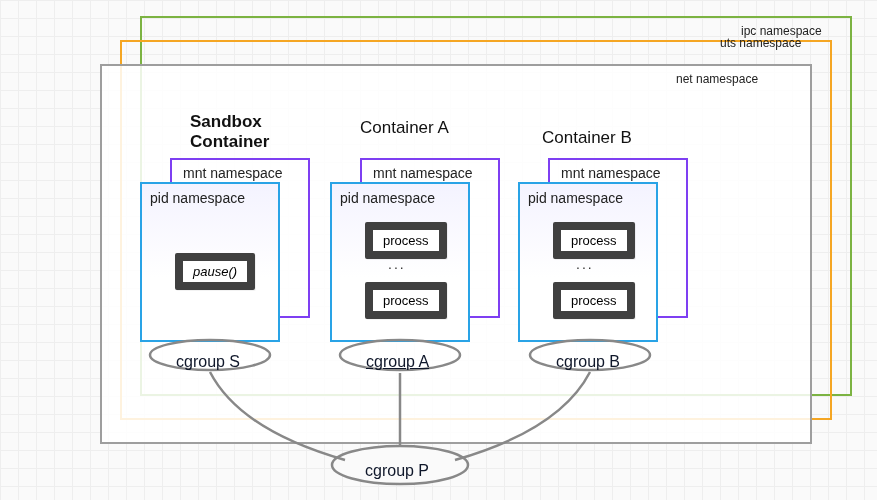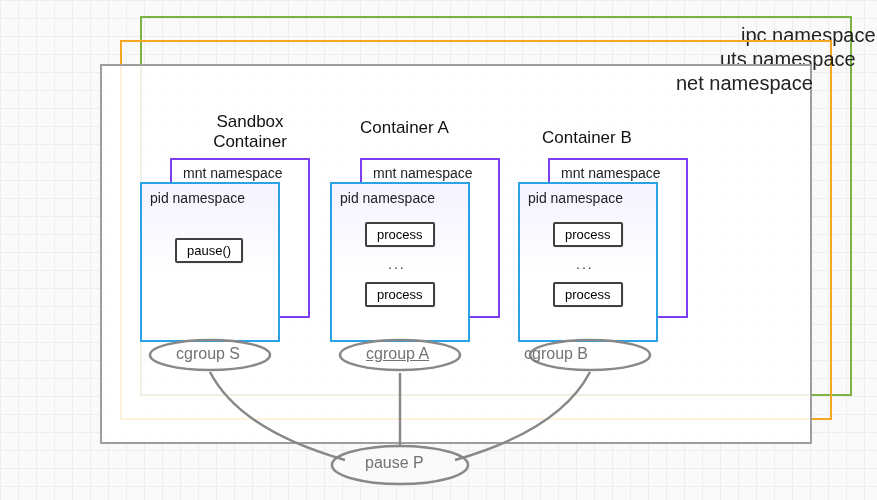--- a/index.html
+++ b/index.html
@@ -15,36 +15,36 @@
     position: relative;
     overflow: hidden;
   }
   .box {
     position: absolute;
     border: 2.5px solid;
     background: rgba(255,255,255,0.6);
   }
   .label {
     position: absolute;
-    font-size: 20px;
+    font-size: 12px;
     color: #222;
     white-space: nowrap;
   }
   .title {
     position: absolute;
     font-size: 17px;
     color: #111;
     text-align: right;
     white-space: nowrap;
   }
   .pid-inner {
     background: linear-gradient(#f4f3ff 0%, #ffffff 60%);
   }
   .proc-box {
-    border: 2px solid #404040;
+    border: 8px solid #404040;
     background: #fff;
     font-size: 13px;
     text-align: center;
     padding: 3px 10px;
     position: absolute;
     border-radius: 2px;
     box-shadow: 1px 1px 0 rgba(0,0,0,0.05);
   }
   .dots {
     position: absolute;
@@ -52,50 +52,51 @@
     letter-spacing: 2px;
     color: #333;
   }
   .ellipse-svg {
     position: absolute;
     overflow: visible;
   }
   .cgroup-text {
     position: absolute;
     font-size: 16px;
-    color: #737373;
+    color: #0f172a;
     white-space: nowrap;
+    margin-top: 8px;
   }
   .link-svg {
     position: absolute;
     left: 0; top: 0;
     width: 877px; height: 500px;
     pointer-events: none;
   }
 </style>
 </head>
 <body>
 
 <div class="box" style="left:140px; top:16px; width:712px; height:380px; border-color:#7cb342; background:transparent;"></div>
 <span class="label" style="left:741px; top:24px;">ipc namespace</span>
 
 <div class="box" style="left:120px; top:40px; width:712px; height:380px; border-color:#f5a623; background:transparent;"></div>
-<span class="label" style="left:720px; top:48px;">uts namespace</span>
+<span class="label" style="left:720px; top:36px;">uts namespace</span>
 
 <div class="box" style="left:100px; top:64px; width:712px; height:380px; border-color:#9e9e9e; background:rgba(255,255,255,0.85);"></div>
 <span class="label" style="left:676px; top:72px;">net namespace</span>
 
-<span class="title" style="left:190px; top:112px; width:120px; text-align:center; line-height:1.15;">
+<span class="title" style="left:190px; top:112px; width:120px; text-align:left; line-height:1.15;font-weight:bold;">
   <span>Sandbox<br>Container</span>
 </span>
 <div class="box" style="left:170px; top:158px; width:140px; height:160px; border-color:#7e3ff2;"></div>
 <span class="label" style="left:183px; top:165px; font-size:14px;">mnt namespace</span>
 <div class="box pid-inner" style="left:140px; top:182px; width:140px; height:160px; border-color:#29a3e6;"></div>
 <span class="label" style="left:150px; top:190px; font-size:14px;">pid namespace</span>
-<div class="proc-box" style="left:175px; top:238px;">pause()</div>
+<div class="proc-box" style="left:175px; top:253px;font-style:italic;">pause()</div>
 
 <span class="title" style="left:360px; top:118px;">Container A</span>
 <div class="box" style="left:360px; top:158px; width:140px; height:160px; border-color:#7e3ff2;"></div>
 <span class="label" style="left:373px; top:165px; font-size:14px;">mnt namespace</span>
 <div class="box pid-inner" style="left:330px; top:182px; width:140px; height:160px; border-color:#29a3e6;"></div>
 <span class="label" style="left:340px; top:190px; font-size:14px;">pid namespace</span>
 <div class="proc-box" style="left:365px; top:222px;">process</div>
 <span class="dots" style="left:388px; top:256px;">...</span>
 <div class="proc-box" style="left:365px; top:282px;">process</div>
 
@@ -114,24 +115,24 @@
 <span class="cgroup-text" style="left:176px; top:345px;">cgroup S</span>
 
 <svg class="ellipse-svg" style="left:335px; top:335px;" width="130" height="40">
   <ellipse cx="65" cy="20" rx="60" ry="15" fill="none" stroke="#888" stroke-width="2.5"></ellipse>
 </svg>
 <span class="cgroup-text" style="left:366px; top:345px;text-decoration:underline;">cgroup A</span>
 
 <svg class="ellipse-svg" style="left:525px; top:335px;" width="130" height="40">
   <ellipse cx="65" cy="20" rx="60" ry="15" fill="none" stroke="#888" stroke-width="2.5"></ellipse>
 </svg>
-<span class="cgroup-text" style="left:524px; top:345px;">cgroup B</span>
+<span class="cgroup-text" style="left:556px; top:345px;">cgroup B</span>
 
 <svg class="ellipse-svg" style="left:325px; top:442px;" width="150" height="46">
   <ellipse cx="75" cy="23" rx="68" ry="19" fill="#fafafa" stroke="#888" stroke-width="2.5"></ellipse>
 </svg>
-<span class="cgroup-text" style="left:365px; top:454px;">pause P</span>
+<span class="cgroup-text" style="left:365px; top:454px;">cgroup P</span>
 
 <svg class="link-svg">
   <path d="M 345 460 Q 240 430 210 372" fill="none" stroke="#888" stroke-width="2.5"></path>
   <path d="M 400 445 Q 400 410 400 373" fill="none" stroke="#888" stroke-width="2.5"></path>
   <path d="M 455 460 Q 560 430 590 372" fill="none" stroke="#888" stroke-width="2.5"></path>
 </svg>
 
 </body></html>

